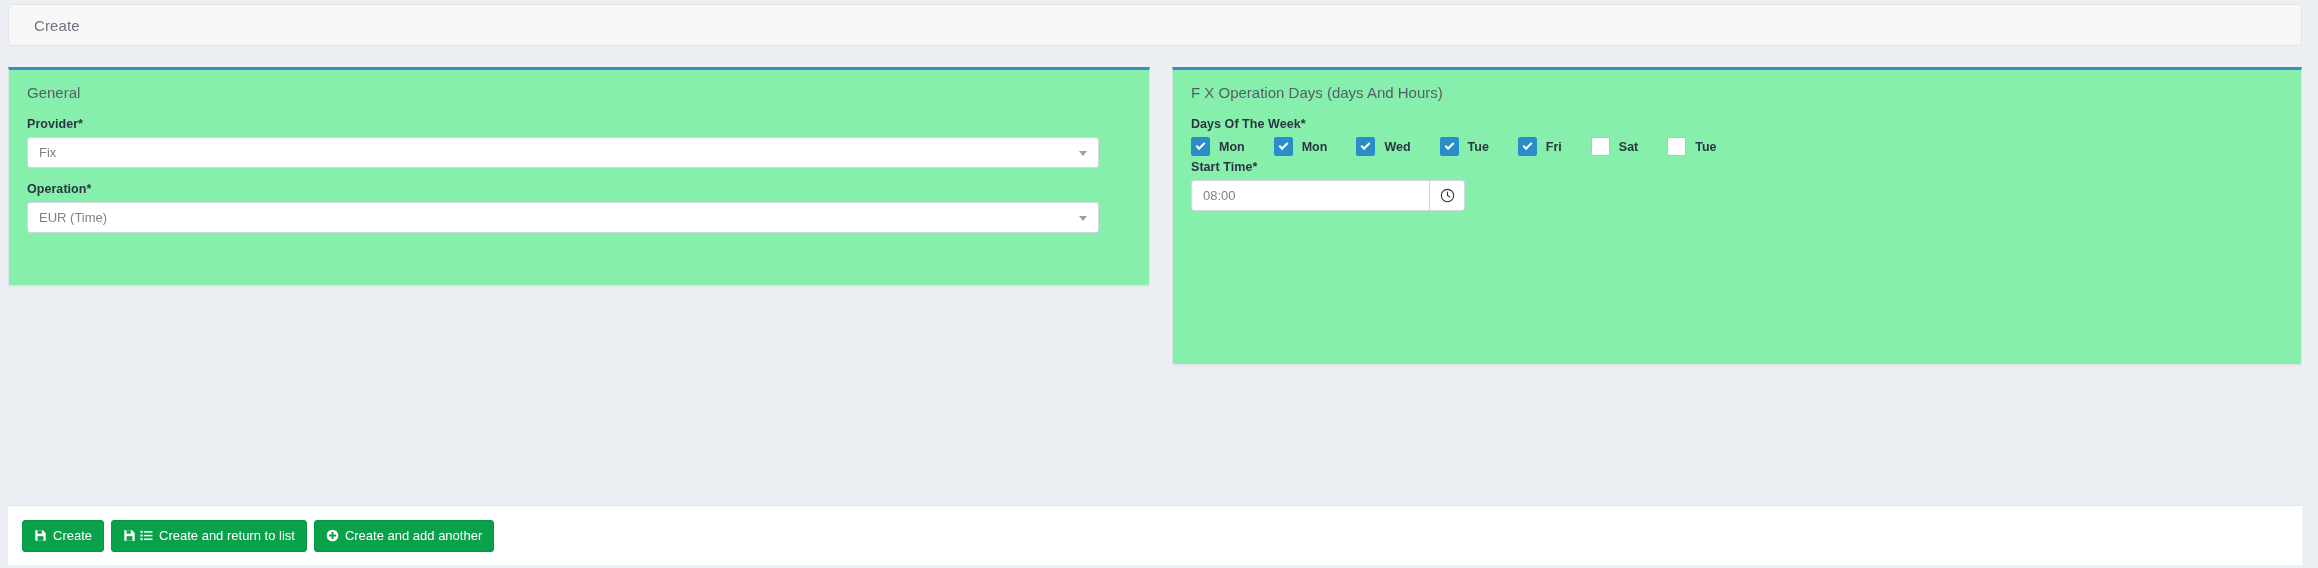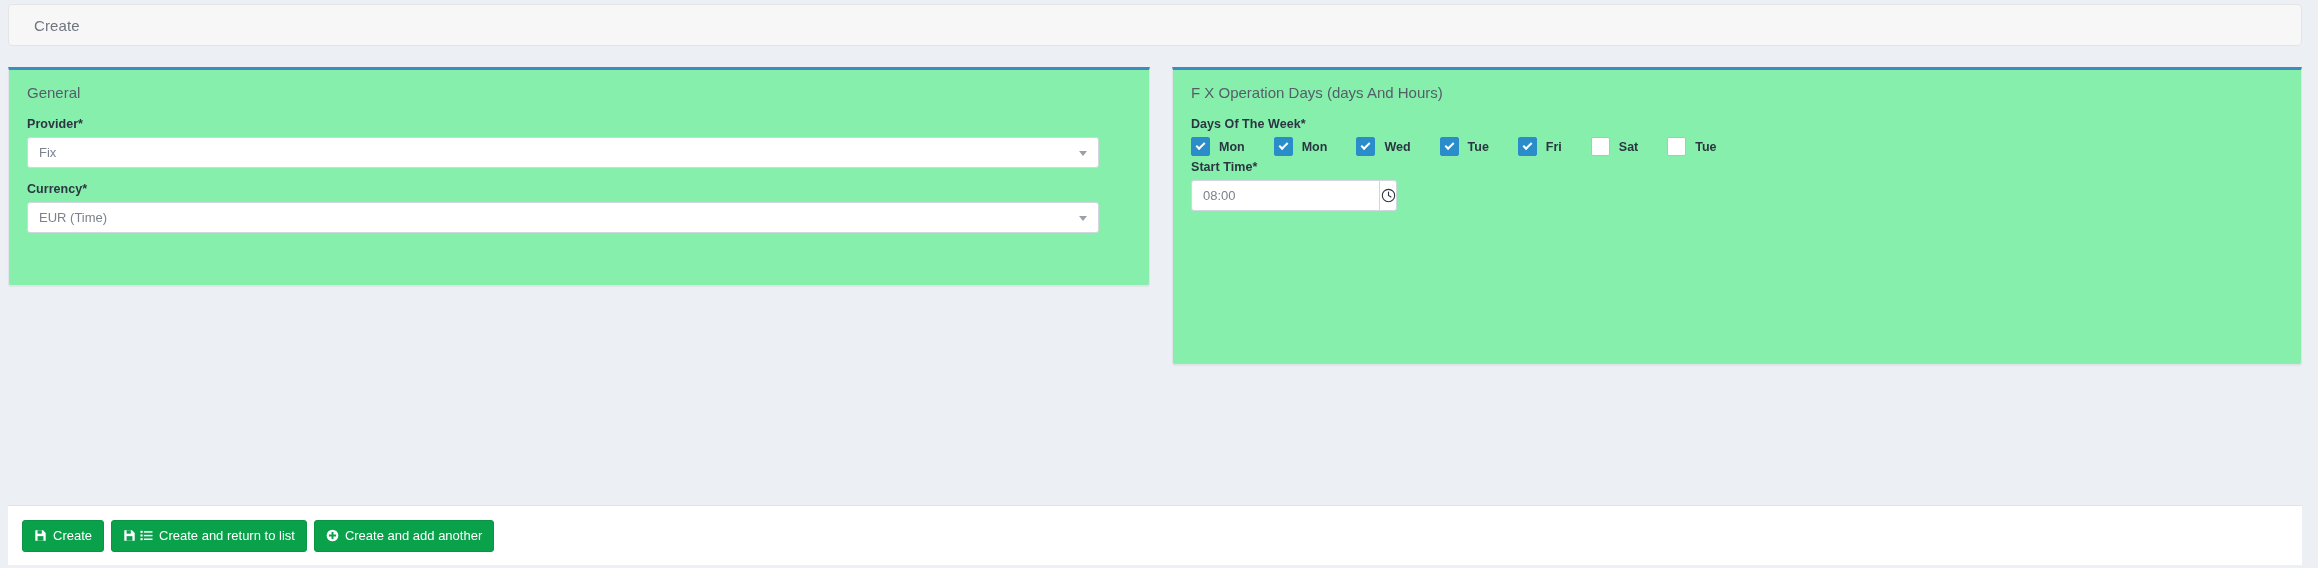--- a/index.html
+++ b/index.html
@@ -140,21 +140,21 @@
     font-size: 12.5px;
     font-weight: 700;
     color: #2b3642;
     margin-left: 9px;
   }
 
   
   .time-group { margin-bottom: 16px; }
   .input-group {
     display: flex;
-    width: 206px;
+    width: 274px;
     height: 31px;
   }
   .time-input {
     flex: 1 1 auto;
     border: 1px solid #d2d6de;
     border-right: none;
     border-radius: 3px 0 0 3px;
     background: #fff;
     font-family: "Liberation Sans", sans-serif;
     font-size: 13px;
@@ -223,21 +223,21 @@
 
       <div class="form-group">
         <label class="form-label">Provider*</label>
         <div class="select-control">
           <span class="select-value">Fix</span>
           <span class="select-caret"></span>
         </div>
       </div>
 
       <div class="form-group">
-        <label class="form-label">Currency*</label>
+        <label class="form-label">Operation*</label>
         <div class="select-control">
           <span class="select-value">EUR (Time)</span>
           <span class="select-caret"></span>
         </div>
       </div>
 
     </div>
   </div>
 
   <div class="panel panel-right">

